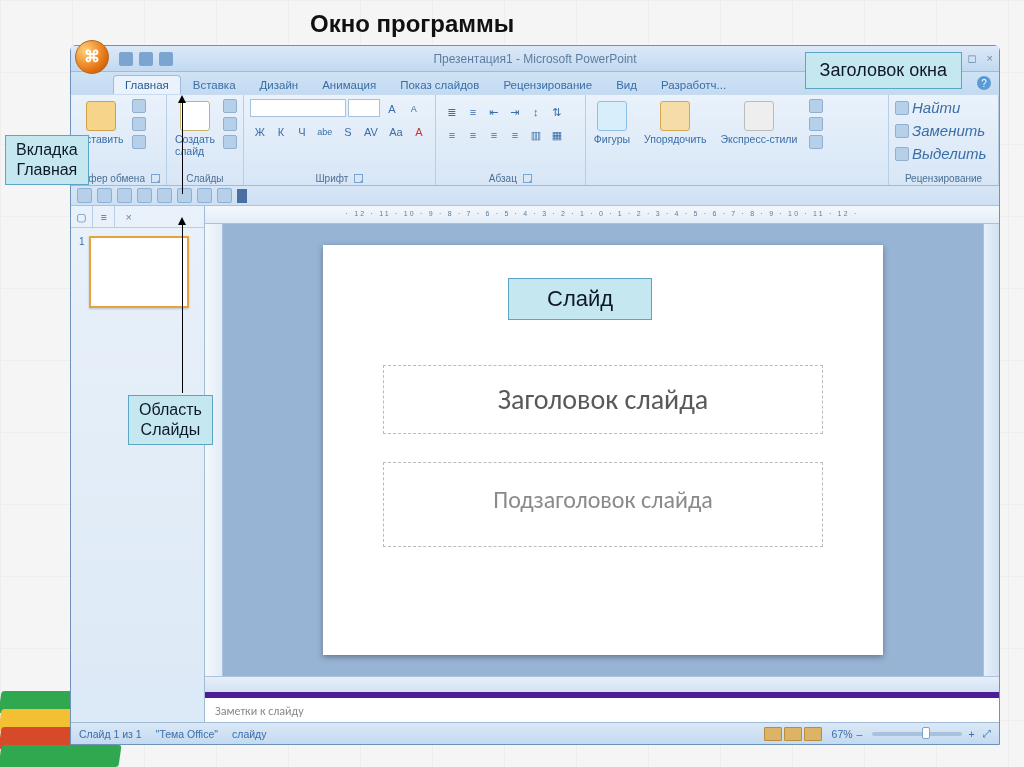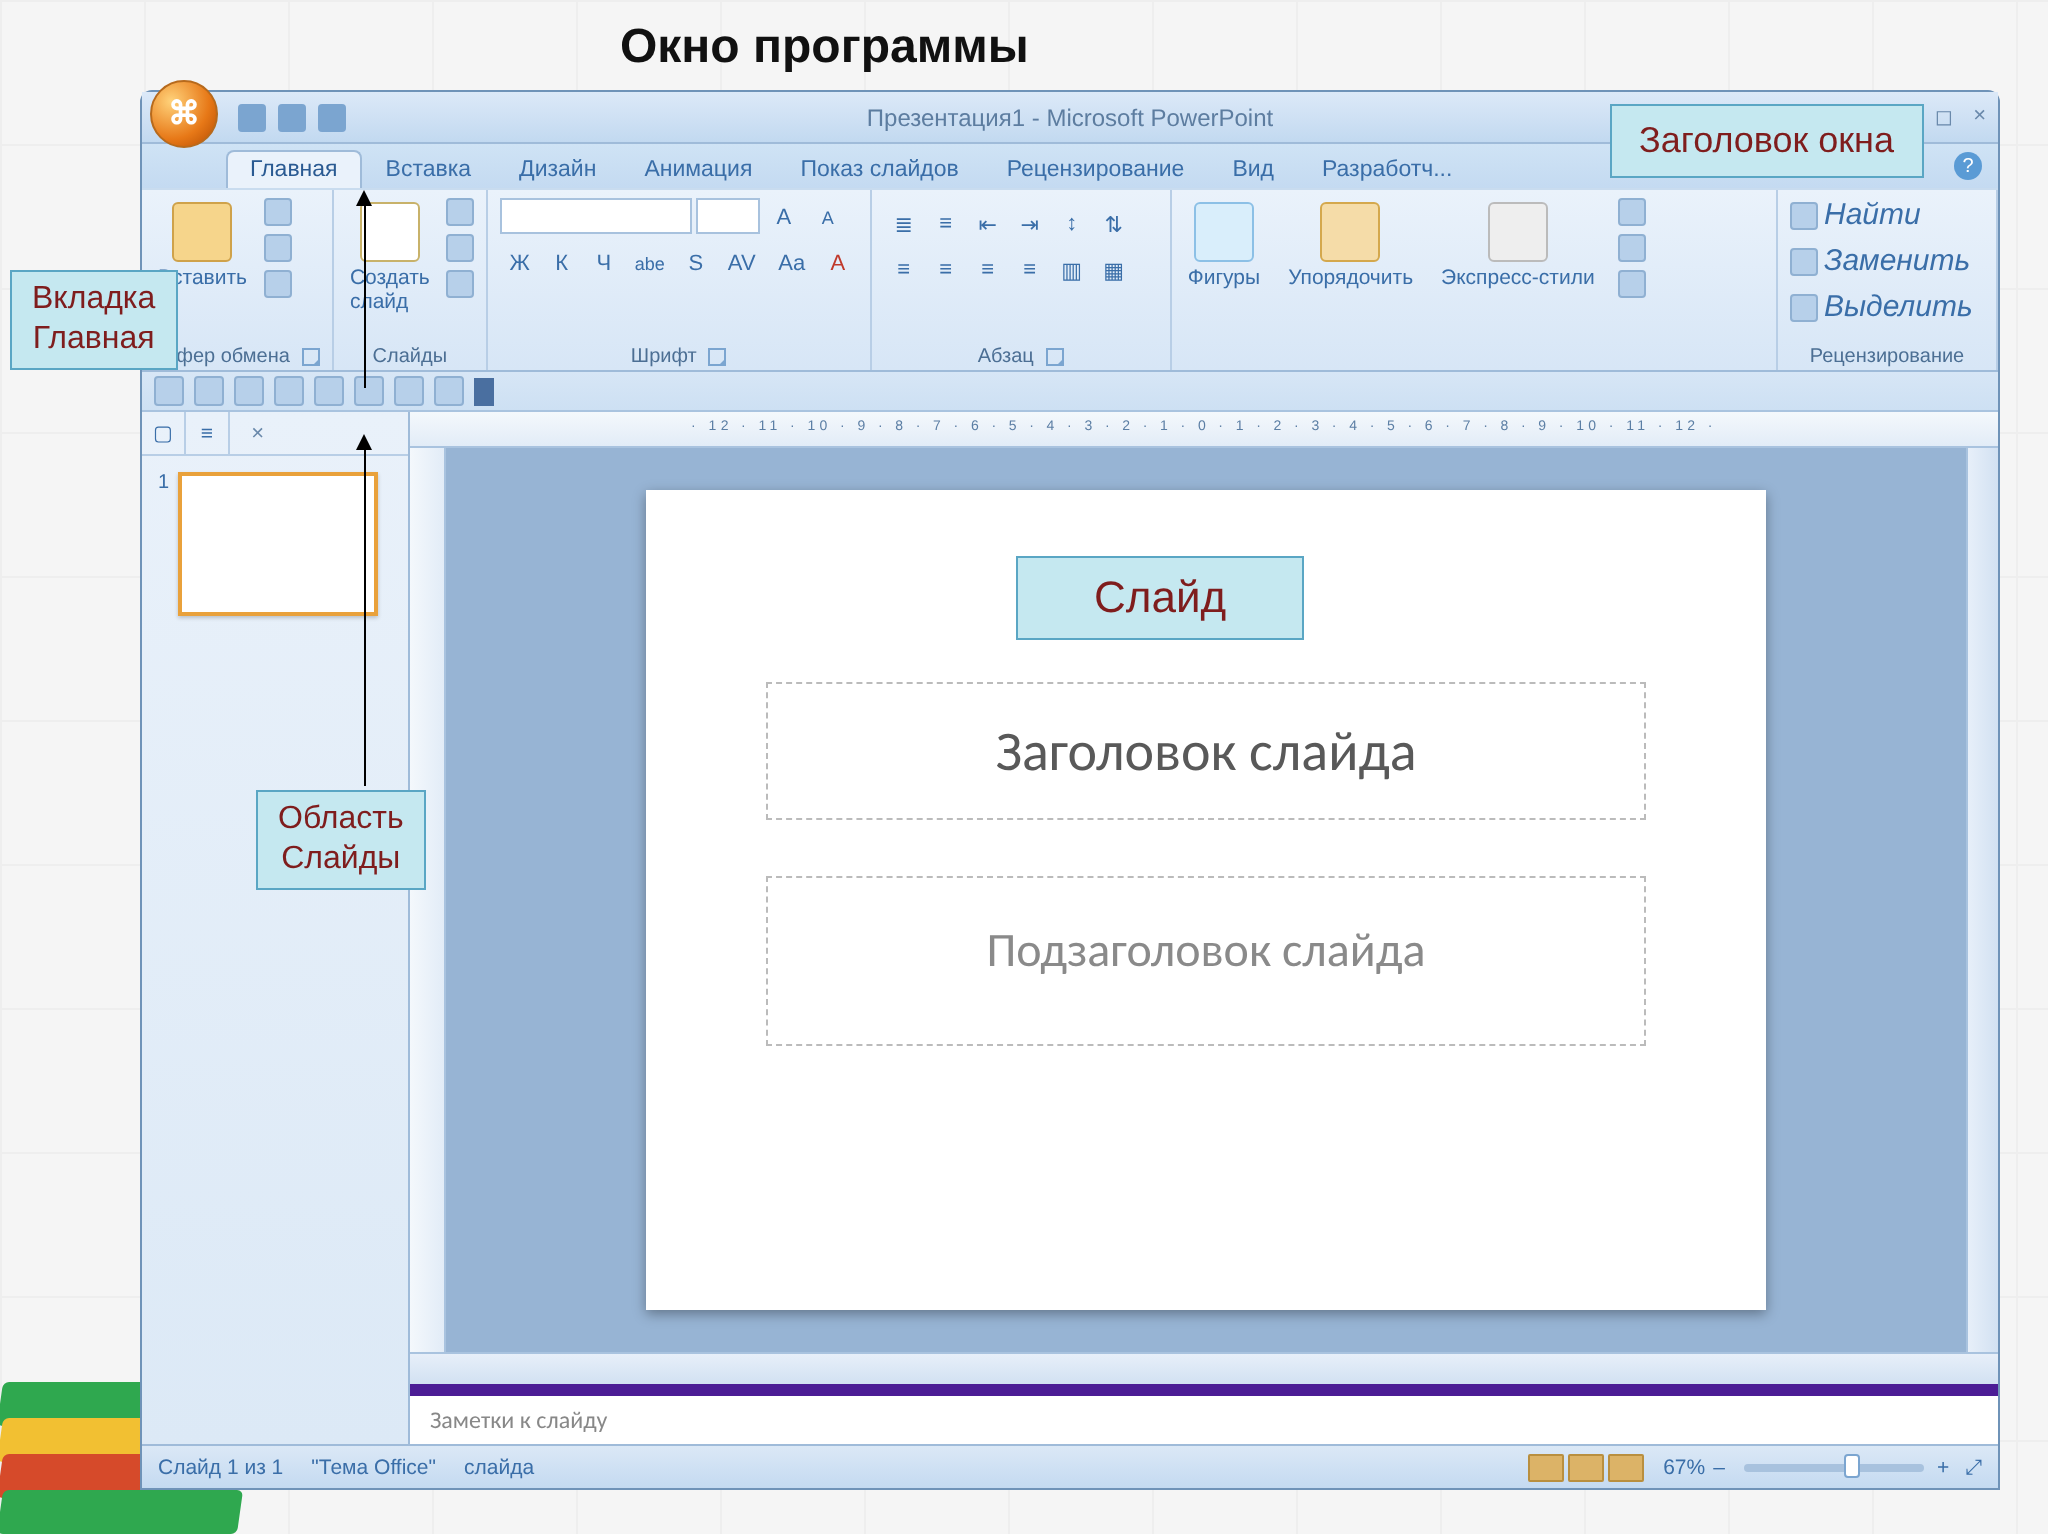--- a/index.html
+++ b/index.html
@@ -18,21 +18,21 @@
     font-weight: bold;
     color: #111;
   }
   
   .callout {
     position: absolute;
     background: #c5e8f0;
     border: 1px solid #5aa6c4;
     padding: 6px 14px;
     font-size: 18px;
-    color: #7f1d1d;
+    color: #0f172a;
     text-align: center;
     line-height: 1.25;
     z-index: 50;
   }
   .callout.small { font-size: 16px; padding: 4px 10px; }
   
   .arrow-line {
     position: absolute;
     width: 1px;
     background: #000;
@@ -271,21 +271,21 @@
     background: #97b4d4;
     display: flex; align-items: center; justify-content: center;
     overflow: hidden;
   }
   .slide {
     width: 560px; height: 410px;
     background: #fff;
     box-shadow: 0 2px 6px rgba(0,0,0,.35);
     display: flex; flex-direction: column;
     align-items: center;
-    padding-top: 96px;
+    padding-top: 120px;
     gap: 28px;
   }
   .ph-title {
     width: 440px; padding: 16px 8px;
     border: 1px dashed #bbb;
     text-align: center;
     font-size: 28px;
     color: #595959;
     font-family: Calibri, Arial, sans-serif;
   }
@@ -597,21 +597,21 @@
         <div class="vscroll"></div>
       </div>
       <div class="hscroll"></div>
       <div class="notespane">Заметки к слайду</div>
     </div>
   </div>
 
   <div class="statusbar">
     <div class="seg">Слайд 1 из 1</div>
     <div class="seg">"Тема Office"</div>
-    <div class="seg">слайда</div>
+    <div class="seg">слайду</div>
     <div class="spacer"></div>
     <div class="viewbtn"></div>
     <div class="viewbtn"></div>
     <div class="viewbtn"></div>
     <span style="margin-left:8px">67%</span>
     <span style="margin:0 4px">–</span>
     <div class="zoom-slider">
         <div class="knob"></div>
       </div>
     <span>+</span>

